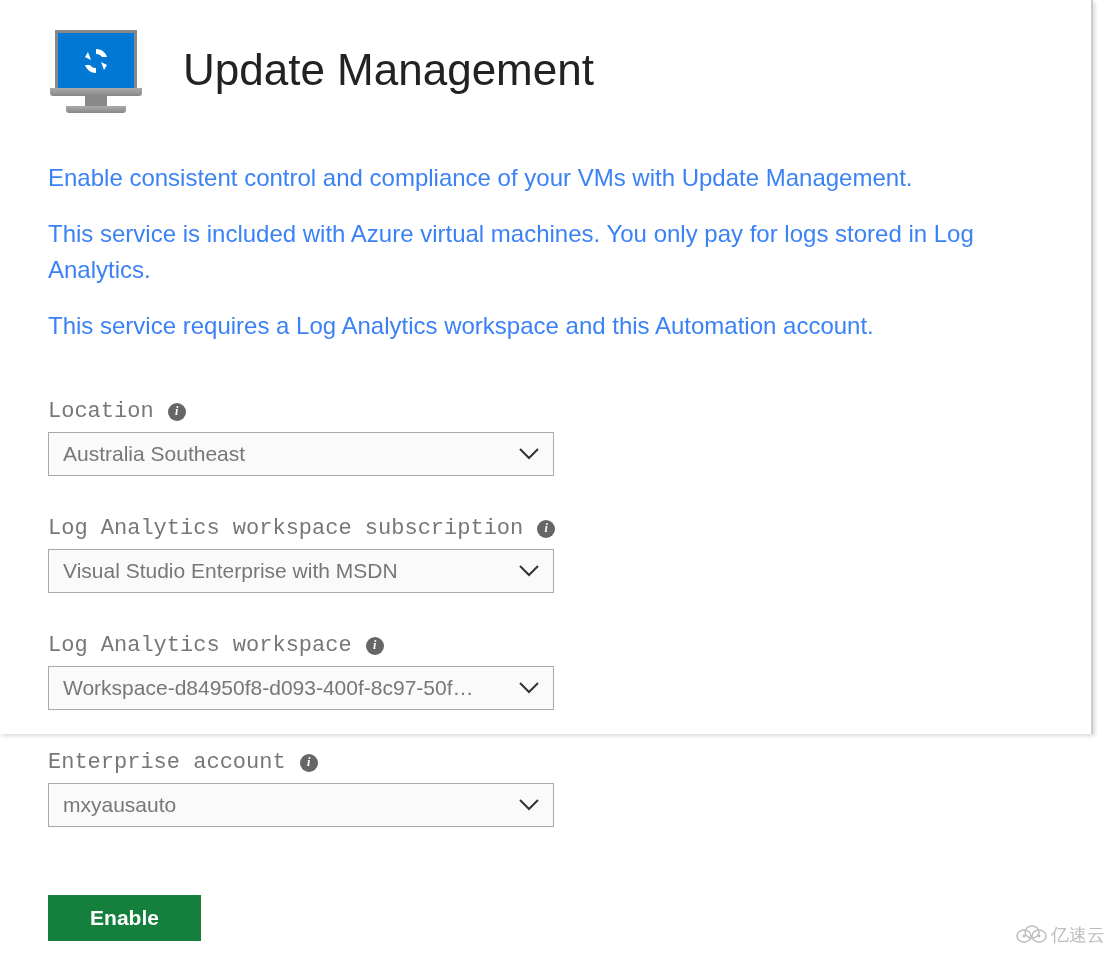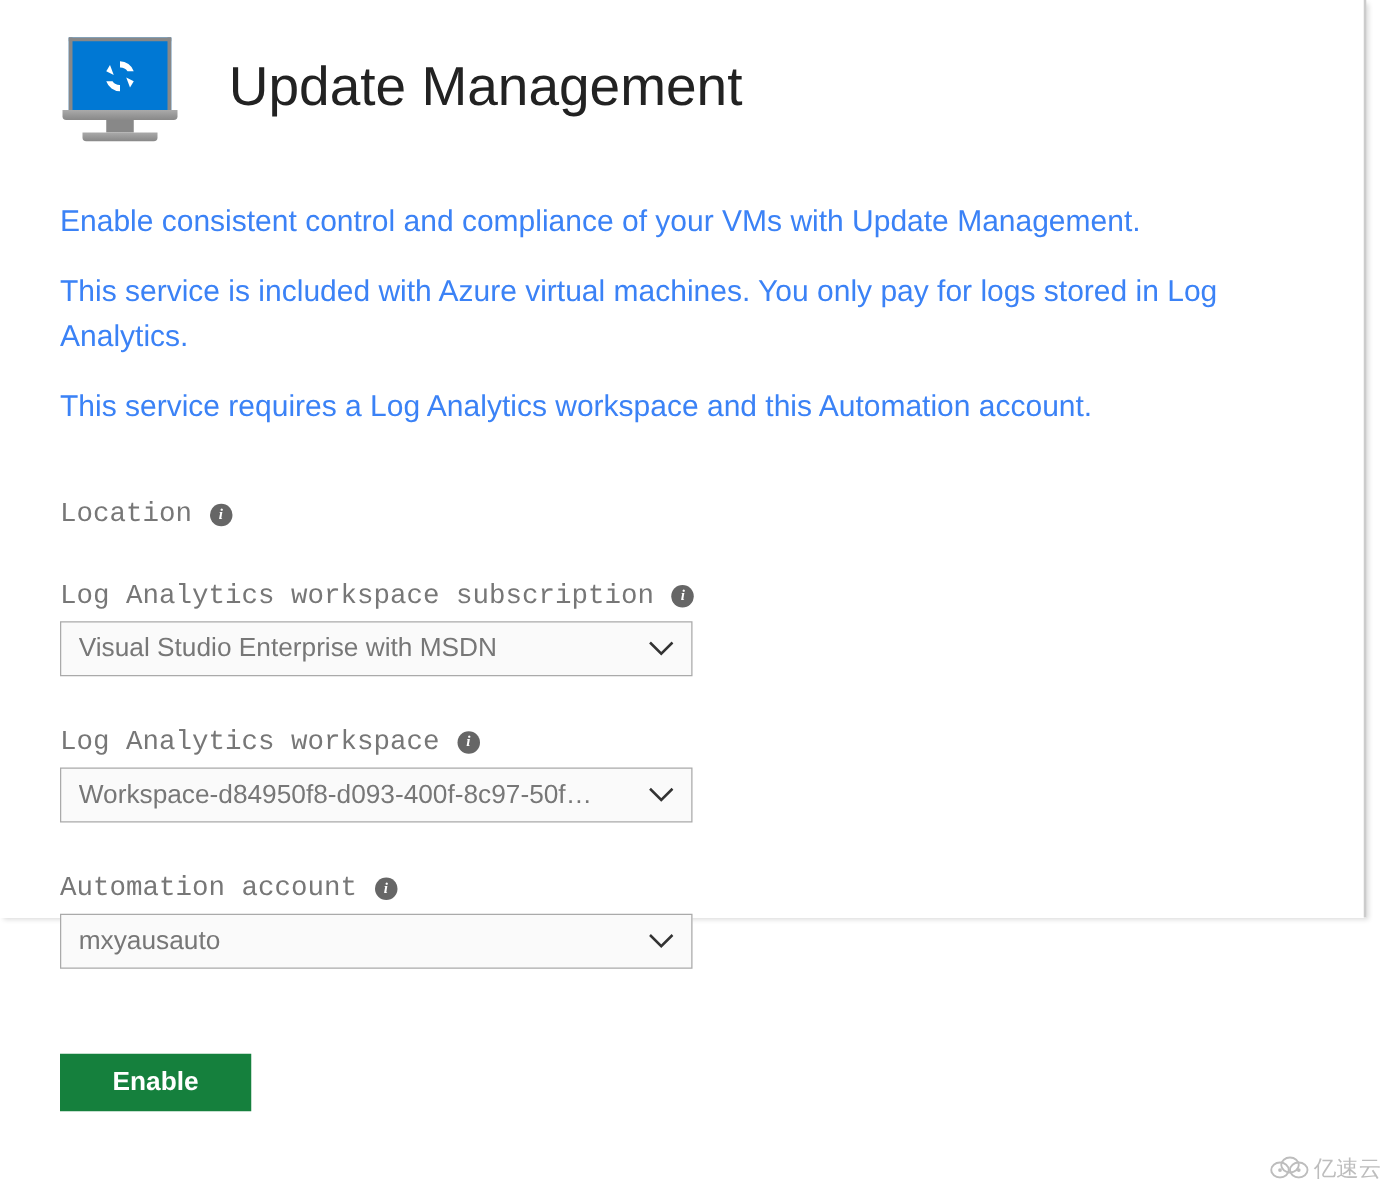--- a/index.html
+++ b/index.html
@@ -181,20 +181,26 @@
   <p class="desc">This service is included with Azure virtual machines. You only pay for logs stored in Log Analytics.</p>
   <p class="desc">This service requires a Log Analytics workspace and this Automation account.</p>
 
   <div class="form">
 
     <div class="field">
       <div class="field-label">
         <span class="label-text">Location</span>
         <span class="info-icon">i</span>
       </div>
+      <div class="select">
+        <span class="select-value">Australia Southeast</span>
+        <svg class="chevron" width="20" height="12" viewBox="0 0 20 12">
+            <path d="M1 1 L10 10 L19 1" stroke="#333" stroke-width="2" fill="none"></path>
+          </svg>
+      </div>
     </div>
 
     <div class="field">
       <div class="field-label">
         <span class="label-text">Log Analytics workspace subscription</span>
         <span class="info-icon">i</span>
       </div>
       <div class="select">
         <span class="select-value">Visual Studio Enterprise with MSDN</span>
         <svg class="chevron" width="20" height="12" viewBox="0 0 20 12">
@@ -211,21 +217,21 @@
       <div class="select">
         <span class="select-value">Workspace-d84950f8-d093-400f-8c97-50f…</span>
         <svg class="chevron" width="20" height="12" viewBox="0 0 20 12">
             <path d="M1 1 L10 10 L19 1" stroke="#333" stroke-width="2" fill="none"></path>
           </svg>
       </div>
     </div>
 
     <div class="field">
       <div class="field-label">
-        <span class="label-text">Automation account</span>
+        <span class="label-text">Enterprise account</span>
         <span class="info-icon">i</span>
       </div>
       <div class="select">
         <span class="select-value">mxyausauto</span>
         <svg class="chevron" width="20" height="12" viewBox="0 0 20 12">
             <path d="M1 1 L10 10 L19 1" stroke="#333" stroke-width="2" fill="none"></path>
           </svg>
       </div>
     </div>
 

